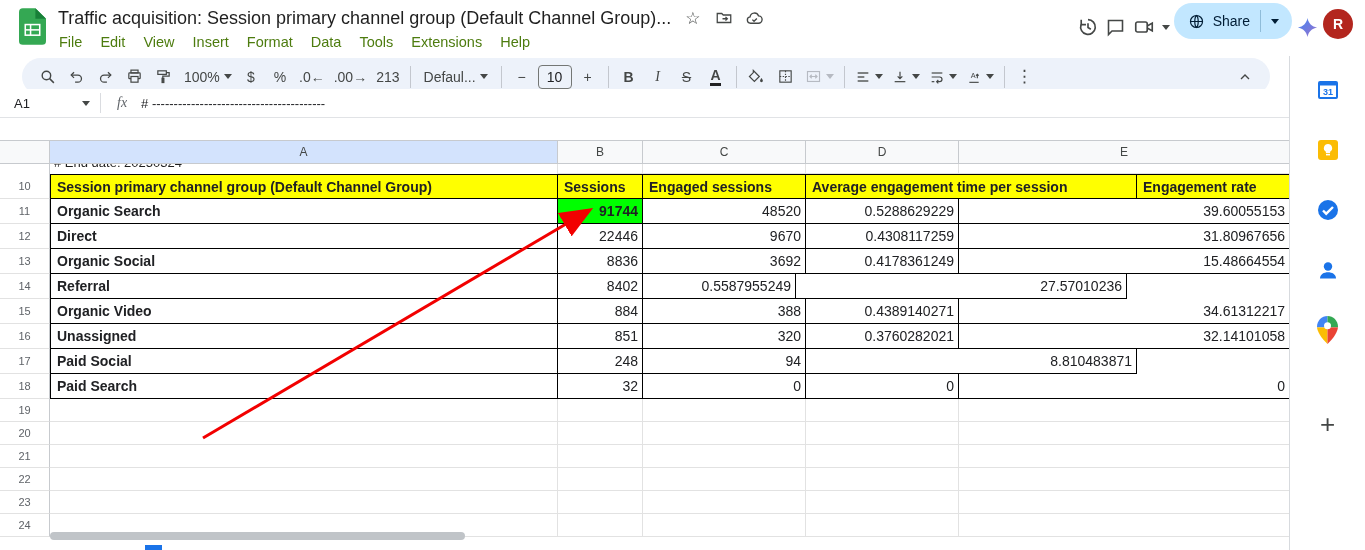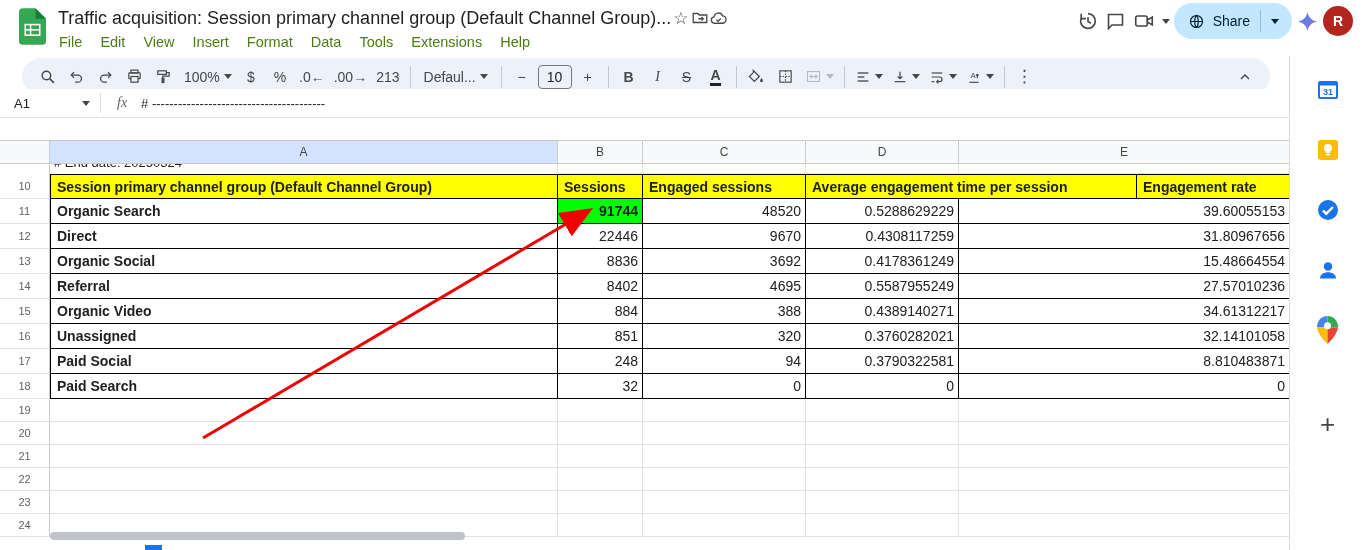--- a/index.html
+++ b/index.html
@@ -3,27 +3,27 @@
 <meta charset="utf-8">
 <style>
 *{margin:0;padding:0;box-sizing:border-box}
 html,body{width:1365px;height:550px;font-family:"Liberation Sans",sans-serif;background:#fff;overflow:hidden;color:#202124}
 .app{position:relative;width:1365px;height:550px}
 
 
 .topbar{position:absolute;top:0;left:0;width:1365px;height:56px;background:#fff;display:flex;z-index:5}
 .logo{margin:8px 12px 0 19px;flex:0 0 auto}
 .head-main{padding-top:5px}
-.title-row{display:flex;align-items:center;gap:0;height:26px}
+.title-row{display:flex;align-items:center;gap:12px;height:26px}
 .doc-title{font-size:18px;color:#1f1f1f;white-space:nowrap}
 .title-ic{width:19px;height:19px;display:flex;align-items:center;justify-content:center;color:#444746;cursor:pointer}
 .star{font-size:17px;color:#444746;line-height:1}
 .menu-row{display:flex;margin-top:1px;margin-left:-8px}
 .menu-item{font-size:14.5px;color:#4d7c0f;padding:2px 9px;border-radius:10px;cursor:pointer}
-.head-actions{position:absolute;right:12px;top:3px;height:36px;display:flex;align-items:center;gap:4px}
+.head-actions{position:absolute;right:12px;top:3px;height:36px;display:flex;align-items:flex-end;gap:4px}
 .act-ic{width:24px;height:24px;display:flex;align-items:center;justify-content:center;color:#444746;cursor:pointer}
 .cam-group{display:flex;align-items:center;gap:6px;cursor:pointer}
 .caret{width:0;height:0;border-left:4px solid transparent;border-right:4px solid transparent;border-top:5px solid #444746;display:inline-block}
 .share-pill{height:36px;background:#c2e7ff;border-radius:18px;display:flex;align-items:center;color:#001d35}
 .share-left{display:flex;align-items:center;gap:8px;padding:0 10px 0 14px;height:100%;cursor:pointer}
 .share-label{font-size:14px;font-weight:500}
 .share-sep{width:1px;height:22px;background:#8fbcd9}
 .share-caret{padding:0 13px 0 10px;height:100%;display:flex;align-items:center;cursor:pointer}
 .share-caret .caret{border-top-color:#001d35}
 .gemini{width:23px;height:23px;cursor:pointer}
@@ -370,21 +370,20 @@
           <div class="cell cw-A cat first">Organic Social</div>
           <div class="cell cw-B num">8836</div>
           <div class="cell cw-C num">3692</div>
           <div class="cell cw-D num">0.4178361249</div>
           <div class="cell cw-E num">15.48664554</div>
         </div>
         <div class="grid-row">
           <div class="rownum">14</div>
           <div class="cell cw-A cat first">Referral</div>
           <div class="cell cw-B num">8402</div>
-          <div class="cell cw-C num">4695</div>
           <div class="cell cw-D num">0.5587955249</div>
           <div class="cell cw-E num">27.57010236</div>
         </div>
         <div class="grid-row">
           <div class="rownum">15</div>
           <div class="cell cw-A cat first">Organic Video</div>
           <div class="cell cw-B num">884</div>
           <div class="cell cw-C num">388</div>
           <div class="cell cw-D num">0.4389140271</div>
           <div class="cell cw-E num">34.61312217</div>
@@ -395,21 +394,20 @@
           <div class="cell cw-B num">851</div>
           <div class="cell cw-C num">320</div>
           <div class="cell cw-D num">0.3760282021</div>
           <div class="cell cw-E num">32.14101058</div>
         </div>
         <div class="grid-row">
           <div class="rownum">17</div>
           <div class="cell cw-A cat first">Paid Social</div>
           <div class="cell cw-B num">248</div>
           <div class="cell cw-C num">94</div>
-          <div class="cell cw-D num">0.3790322581</div>
           <div class="cell cw-E num">8.810483871</div>
         </div>
         <div class="grid-row">
           <div class="rownum">18</div>
           <div class="cell cw-A cat first">Paid Search</div>
           <div class="cell cw-B num">32</div>
           <div class="cell cw-C num">0</div>
           <div class="cell cw-D num">0</div>
           <div class="cell cw-E num">0</div>
         </div>

